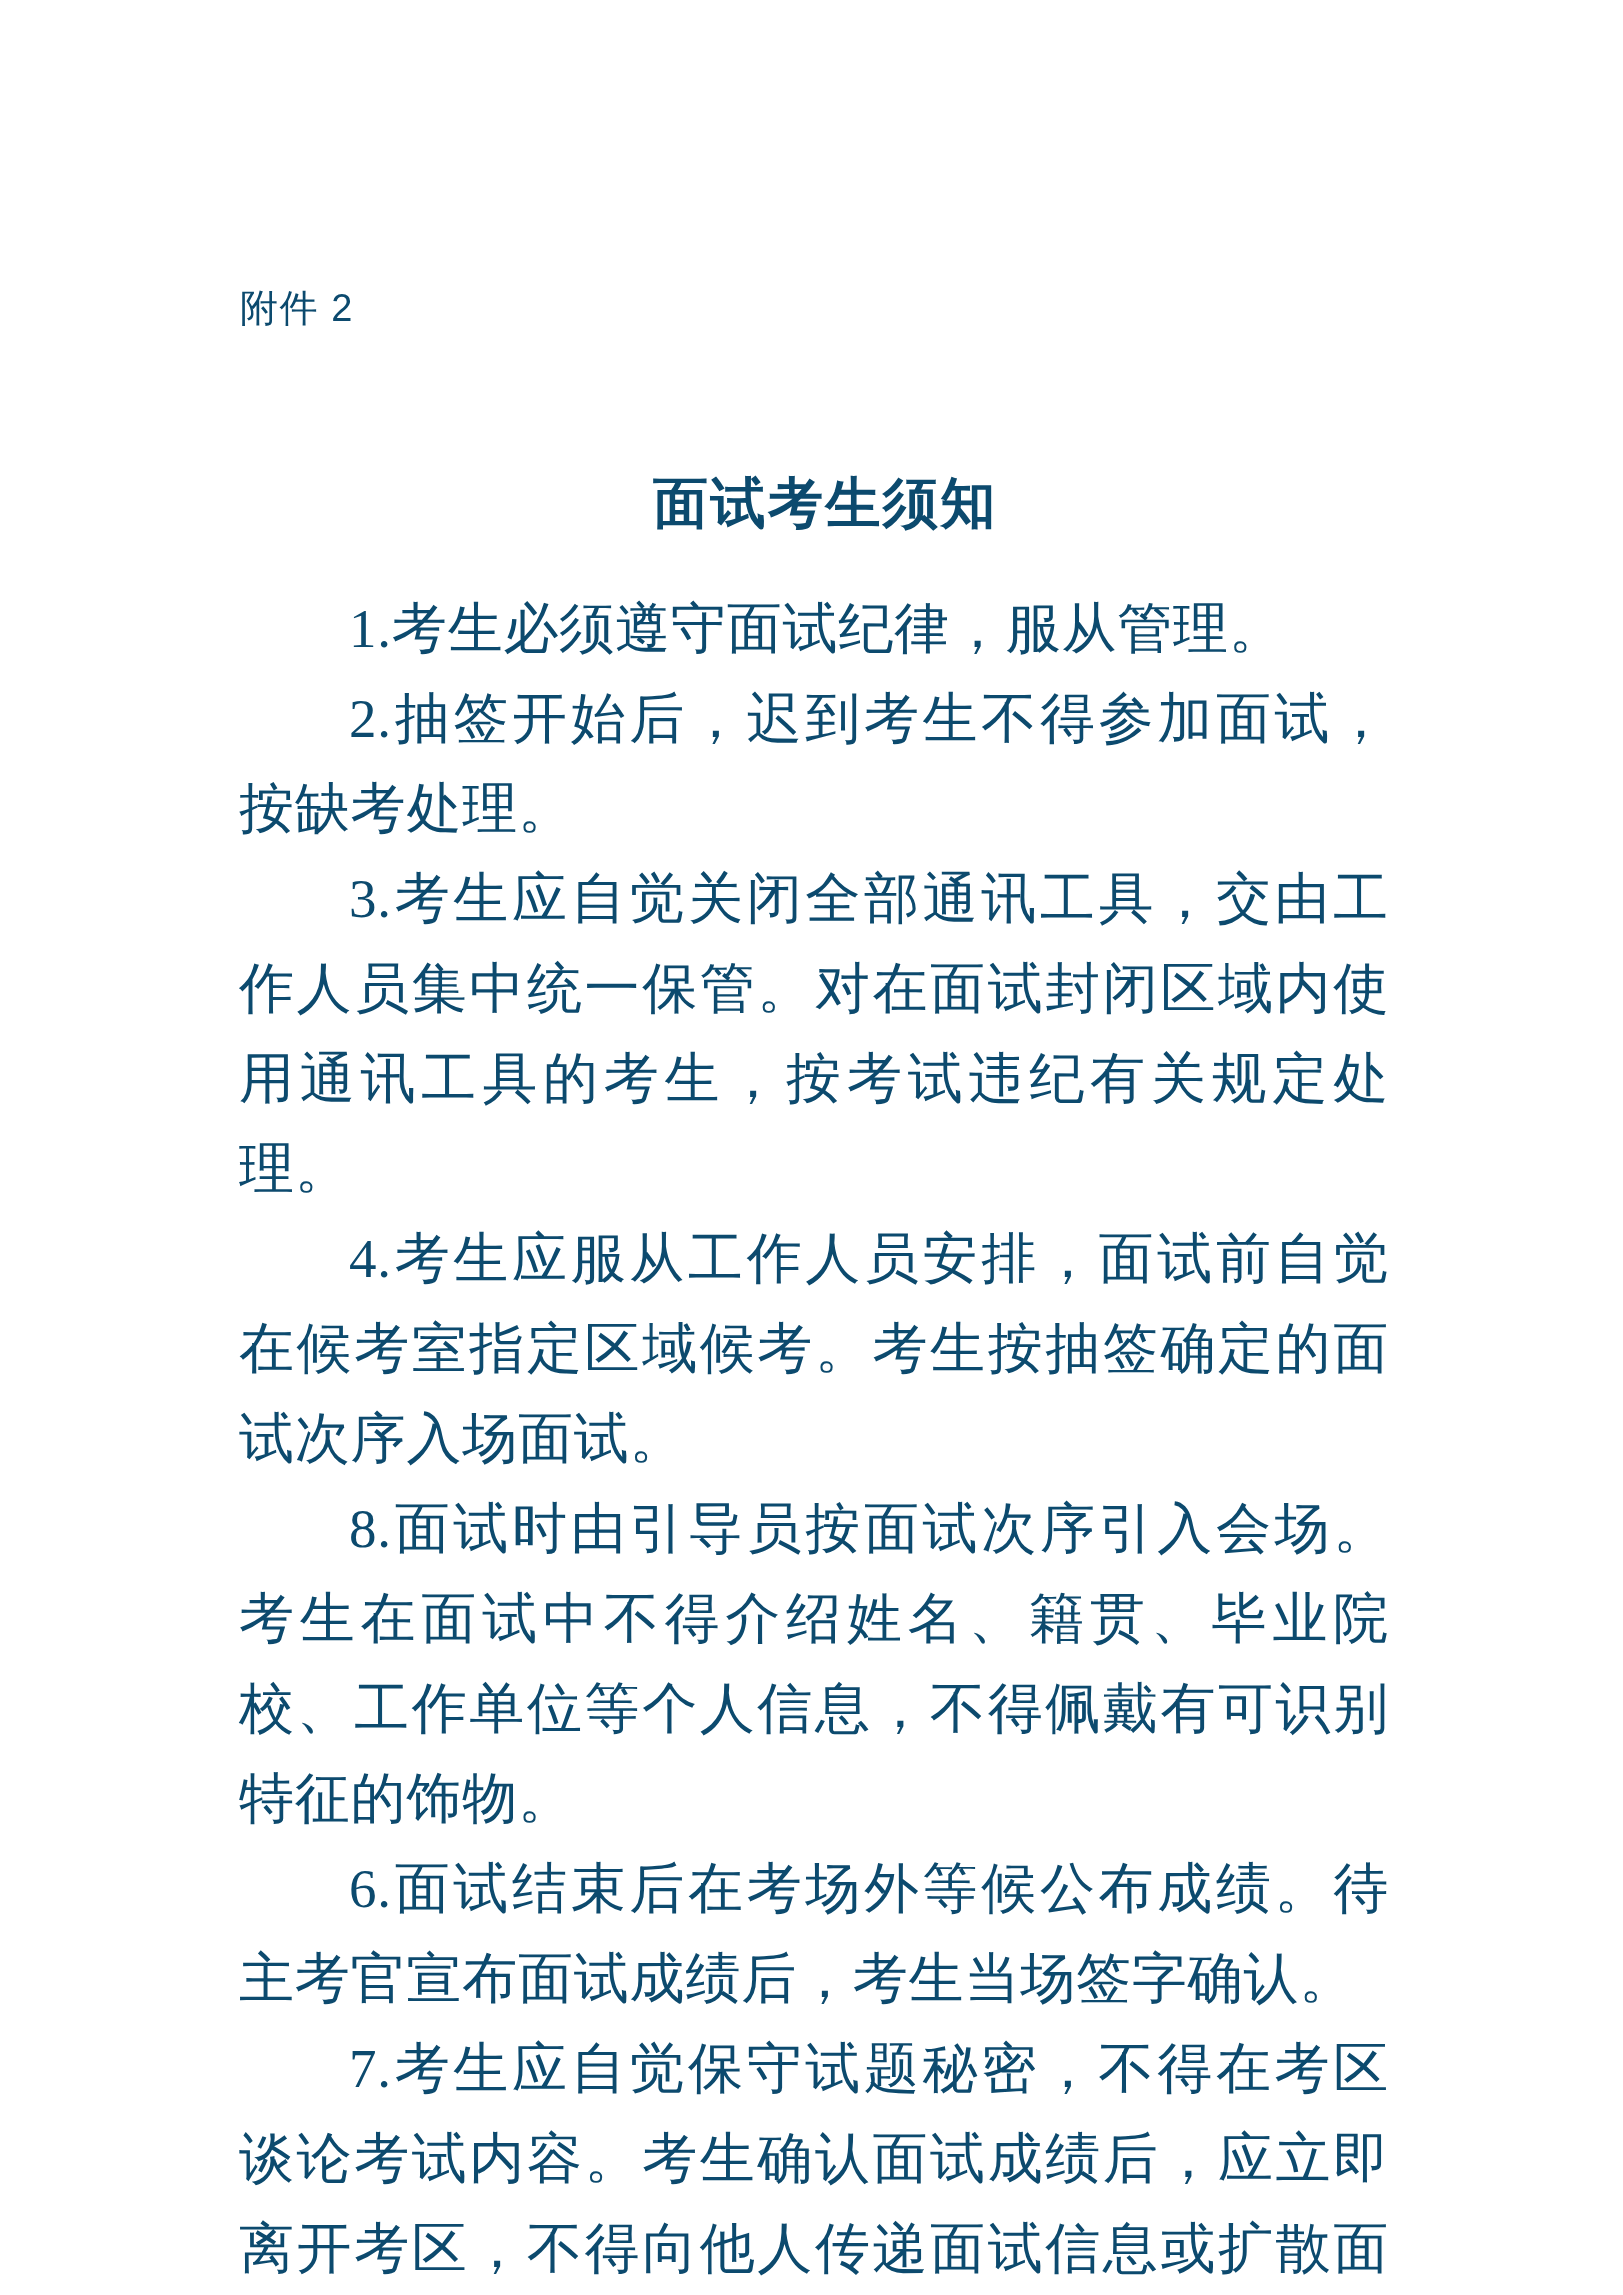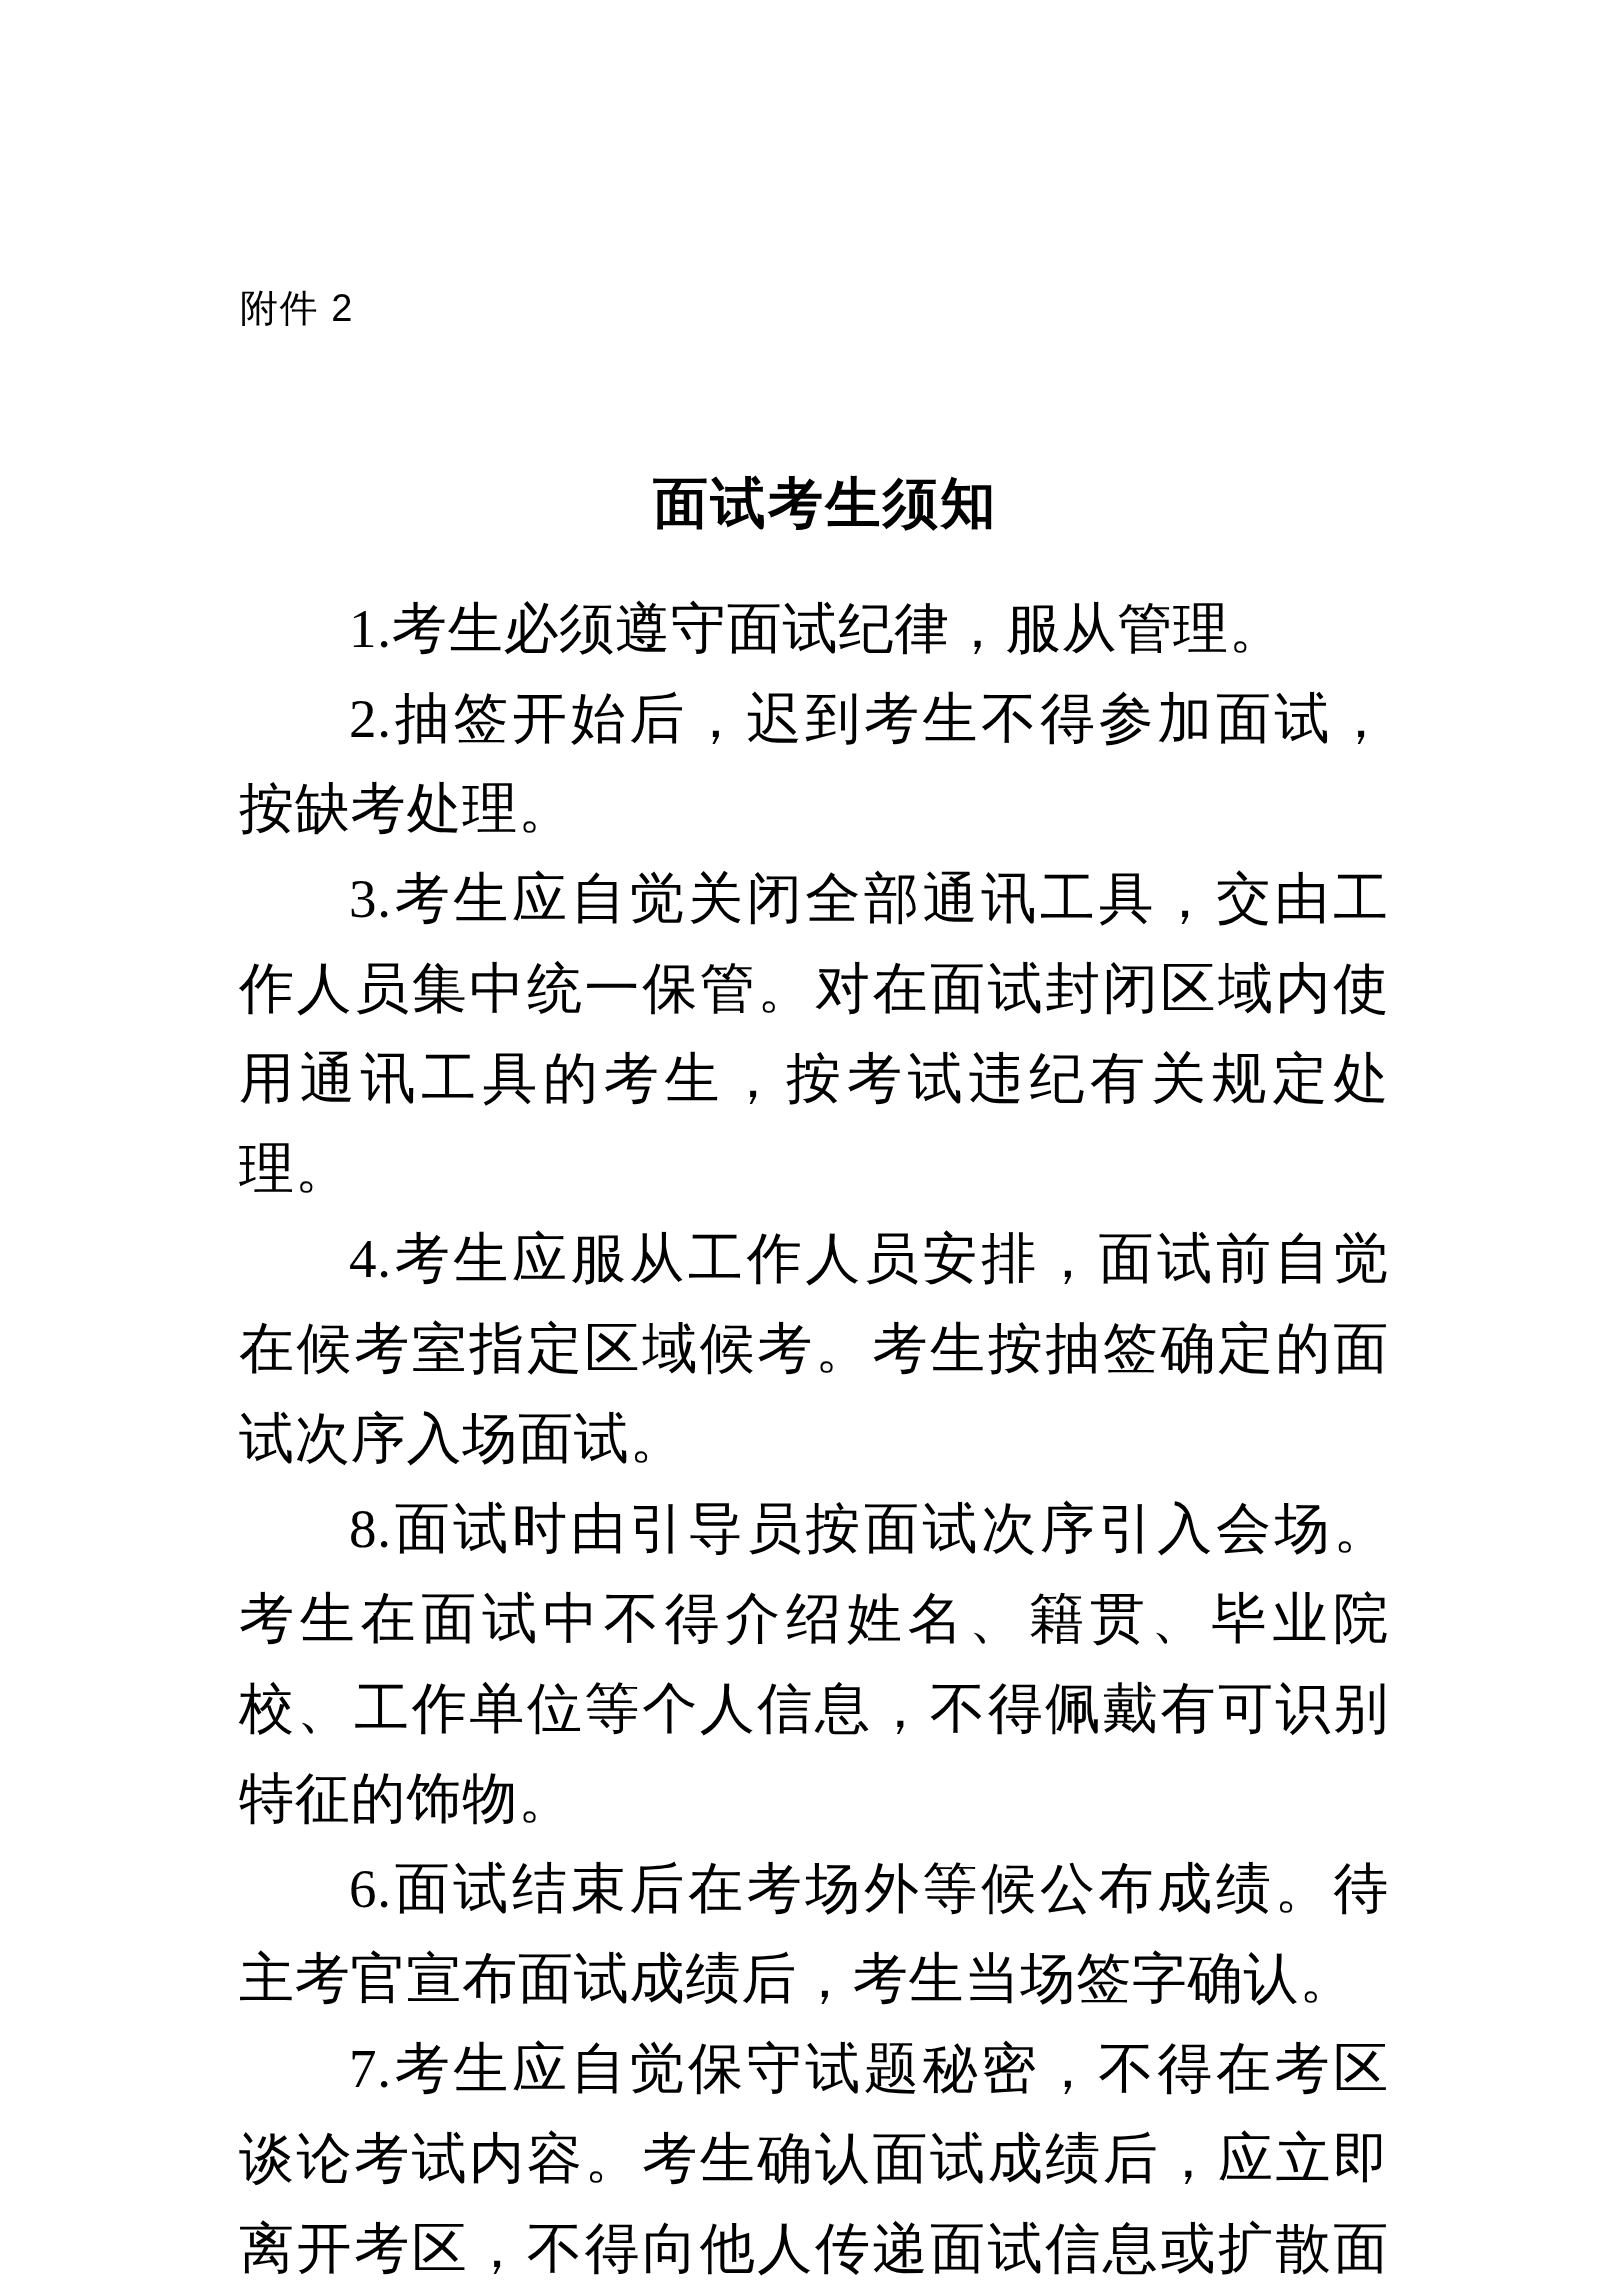--- a/index.html
+++ b/index.html
@@ -5,21 +5,21 @@
   html, body {
     margin: 0;
     padding: 0;
     background: #ffffff;
   }
   .page {
     position: relative;
     width: 1623px;
     height: 2295px;
     background: #ffffff;
-    color: #000000;
+    color: #0c4a6e;
     font-family: "Liberation Serif", "DejaVu Serif", serif;
     box-sizing: border-box;
     overflow: hidden;
   }
   .attachment {
     padding-top: 286px;
     margin-left: 240px;
     font-size: 38px;
     line-height: 1.2;
     letter-spacing: 1.6px;

